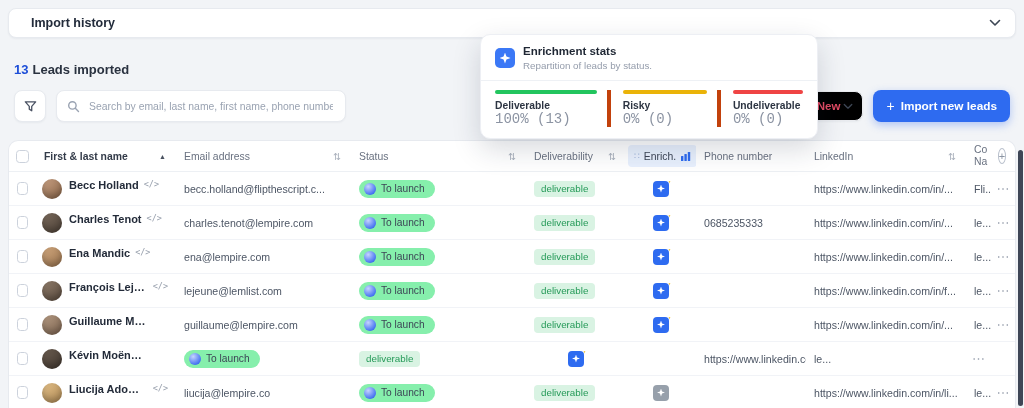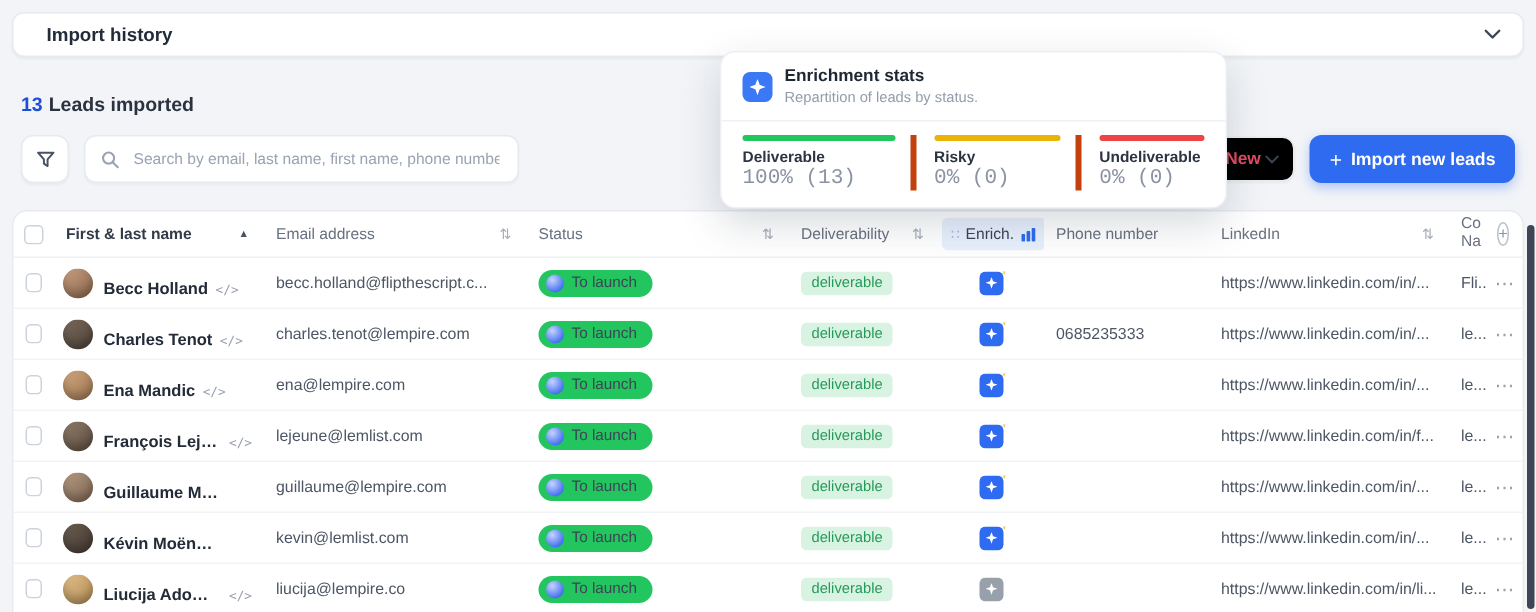--- a/index.html
+++ b/index.html
@@ -81,26 +81,26 @@
   .cell-check{display:flex;justify-content:center;padding:0;}
   .checkbox{width:13px;height:13px;border:1.3px solid #ccd2dc;border-radius:3.5px;background:#fff;cursor:pointer;}
   .enrich-th{background:#e8f0fd;border-radius:4px;height:22px;display:flex;align-items:center;
     gap:4px;padding:0 6px;color:#3c4555;font-size:10.4px;}
   .drag-dots{color:#9fb4da;font-size:9px;}
   .company-th{line-height:1.2;font-size:10.4px;color:#697180;}
   .add-col{width:16px;height:16px;border:1.2px solid #b9c0cc;border-radius:50%;display:flex;
     align-items:center;justify-content:center;color:#8b94a3;font-size:11px;cursor:pointer;}
 
   .td{padding:0 8px;white-space:nowrap;overflow:hidden;font-size:10.6px;color:#4d5665;}
-  .cell-name{display:flex;align-items:flex-end;padding-left:6px;}
+  .cell-name{display:flex;align-items:flex-start;padding-left:6px;}
   .avatar{width:20px;height:20px;border-radius:50%;flex:none;margin-right:7px;
     box-shadow:inset 0 -4px 6px rgba(0,0,0,.25);}
   .name{font-weight:700;color:#232b39;font-size:11px;overflow:hidden;text-overflow:ellipsis;}
   .code-icon{font-family:"DejaVu Sans Mono",monospace;font-size:8.5px;color:#98a0ad;margin-left:5px;flex:none;}
-  .status-badge{display:inline-flex;align-items:center;gap:5px;background:#22c55e;border-radius:20px;
+  .status-badge{display:inline-flex;align-items:center;gap:5px;background:#86efac;border-radius:20px;
     padding:3px 10px 3px 5px;font-size:10.2px;color:#3c4555;cursor:pointer;}
   .rocket{width:12px;height:12px;border-radius:50%;background:radial-gradient(circle at 35% 30%,#c5d4ff,#3f6df0 75%);}
   .deliv-badge{display:inline-block;background:#d9f3e3;color:#259a58;font-size:9.8px;
     padding:2.5px 7px;border-radius:4px;}
   .cell-enrich{display:flex;justify-content:center;}
   .enrich-ic{width:16px;height:16px;border-radius:4px;position:relative;display:flex;
     align-items:center;justify-content:center;cursor:pointer;}
   .enrich-ic.blue{background:#2e6bf0;}
   .enrich-ic.gray{background:#97a0ab;}
   .enrich-ic .star-center{width:8px;height:8px;background:#fff;}
@@ -390,21 +390,20 @@
 
   <div class="tr">
     <div class="td cell-check">
           <span class="checkbox"></span>
         </div>
     <div class="td cell-name">
       <span class="avatar" style="background: linear-gradient(135deg, rgb(107, 93, 80), rgb(67, 57, 49));"></span>
       <span class="name">Kévin Moënne-Loccoz</span>
       <span class="code-icon" style="visibility: hidden;">&lt;/&gt;</span>
     </div>
-    <div class="td">kevin@lemlist.com</div>
     <div class="td">
       <span class="status-badge">
         <span class="rocket"></span>
         <span>To launch</span>
       </span>
     </div>
     <div class="td"><span class="deliv-badge">deliverable</span></div>
     <div class="td cell-enrich">
       <span class="enrich-ic blue">
         <span class="star4 star-center"></span>

